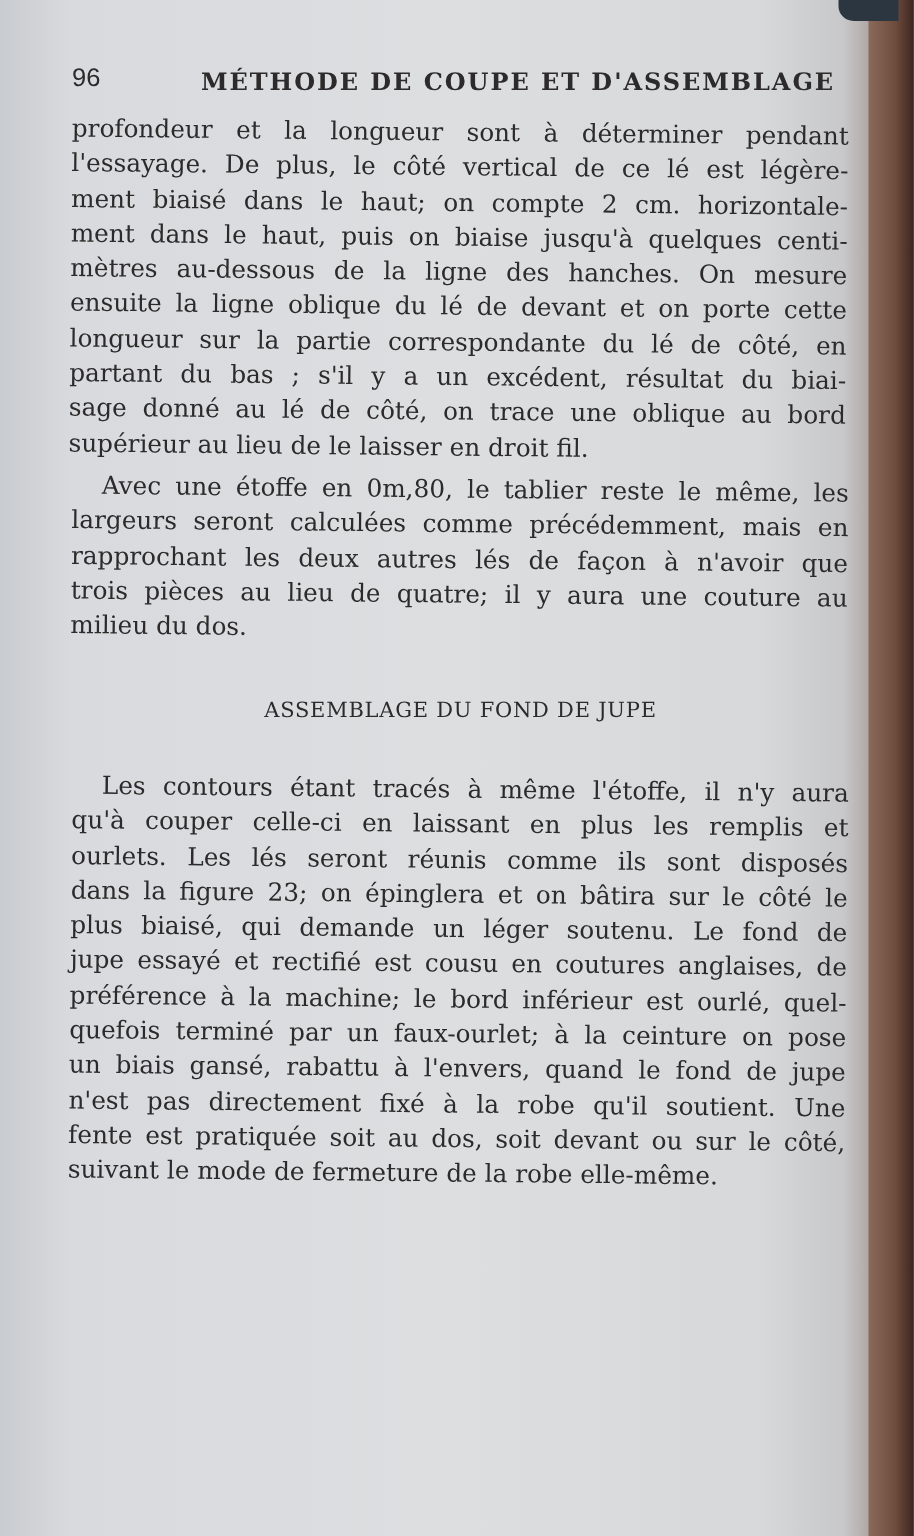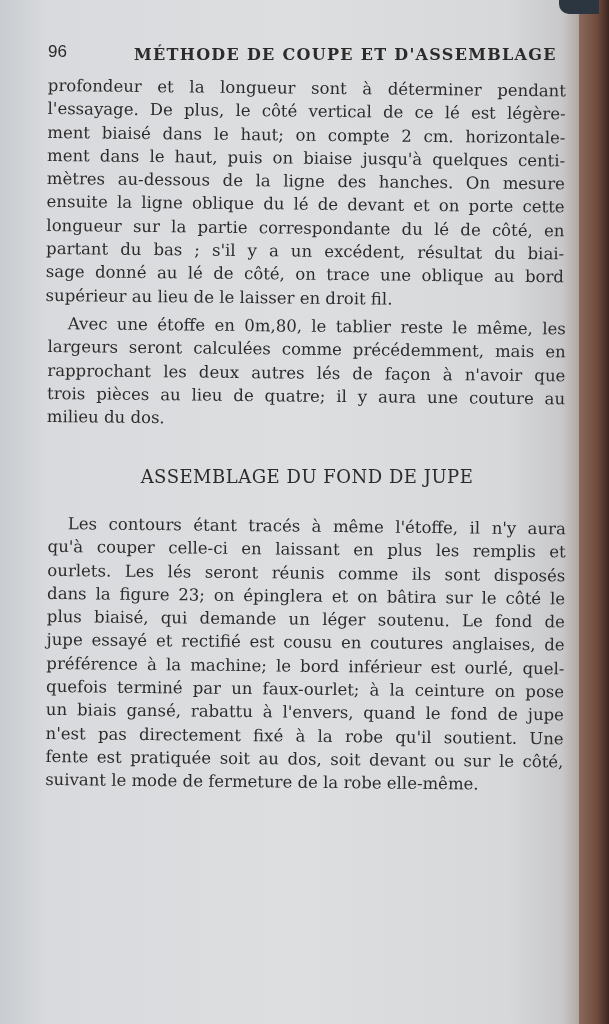--- a/index.html
+++ b/index.html
@@ -37,21 +37,21 @@
   .body-block {
     position: absolute; left: 48px; width: 518px;
     font-size: 16.5px; line-height: 23.3px; text-align: justify;
     transform: rotate(0.6deg); transform-origin: left top;
   }
   .line { display: block; white-space: nowrap; text-align-last: justify; text-align: justify; }
   .line.last { text-align-last: left; }
   .indent { padding-left: 20px; }
   .section-heading {
     position: absolute; left: 48px; width: 518px; top: 466px;
-    text-align: center; font-size: 18px; letter-spacing: 0.5px;
+    text-align: center; font-size: 14px; letter-spacing: 0.5px;
   }
   .watermark {
     position: absolute; left: 50px; top: 818px;
     font-family: "DejaVu Sans", sans-serif; font-weight: bold;
     font-size: 40px; color: #f28cc0; letter-spacing: 1px;
     text-shadow: 0 0 2px #fff, 1px 1px 0 #f8d4e6;
   }
 </style>
 </head>
 <body>

